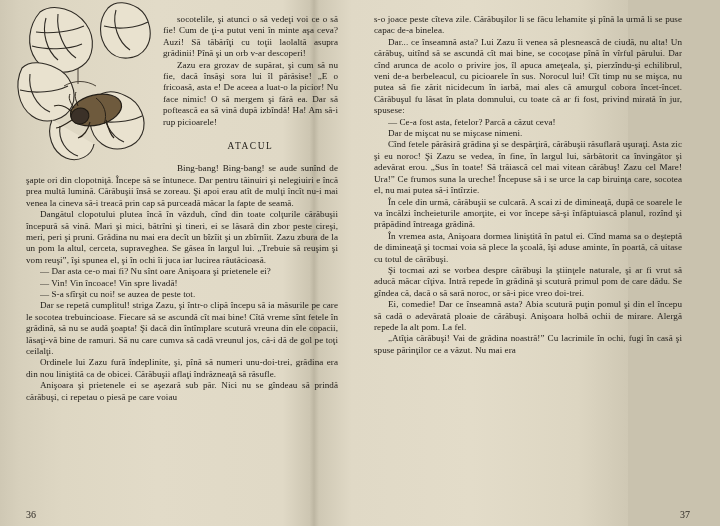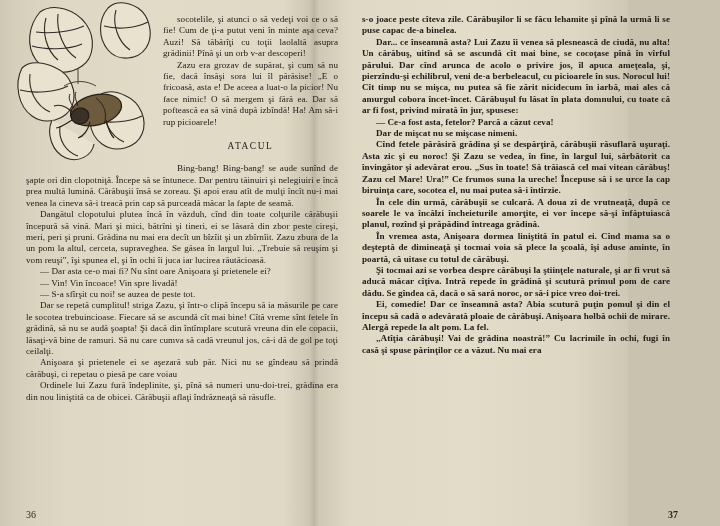--- a/index.html
+++ b/index.html
@@ -11,21 +11,21 @@
   .spread{
     position:relative;width:628px;height:526px;
     background:
       linear-gradient(90deg,#cfc8b4 0%,#d7d0bc 3%,#ded7c3 10%,#e2dbc8 25%,#e0d9c6 45%,#cdc6b2 49.3%,#bdb6a2 50%,#cfc8b4 50.8%,#e0d9c6 56%,#e3dcc9 75%,#ddd6c2 92%,#cfc8b4 100%);
   }
   .page{
     position:absolute;top:0;bottom:0;
     box-sizing:border-box;
   }
   .page.left{left:0;width:360px;padding:14px 22px 24px 26px;}
-  .page.right{left:340px;width:360px;padding:14px 30px 24px 22px;font-weight:bold;}
+  .page.right{left:352px;width:360px;padding:14px 30px 24px 22px;}
   .col{
     font-size:9.1px;
     line-height:11.4px;
     text-align:justify;
     color:#23201c;
     letter-spacing:0.05px;
     -webkit-hyphens:none;
   }
   .col p{margin:0;text-indent:14px;}
   .col p.noindent{text-indent:0;}
@@ -108,34 +108,34 @@
       <p>Zazu era grozav de supărat, şi cum să nu fie, dacă însăşi sora lui îl părăsise! „E o fricoasă, asta e! De aceea a luat-o la picior! Nu face nimic! O să mergem şi fără ea. Dar să poftească ea să vină după izbîndă! Ha! Am să-i rup pi­cioarele!</p>
 
       <div class="sect-title">ATACUL</div>
 
       <p>Bing-bang! Bing-bang! se aude sunînd de şapte ori din clopotniţă. Începe să se întunece. Dar pentru tăinuiri şi ne­legiuiri e încă prea multă lumină. Cărăbuşii însă se zoreau. Şi apoi erau atît de mulţi încît nu-i mai venea la cineva să-i treacă prin cap să purceadă măcar la fapte de seamă.</p>
       <p>Dangătul clopotului plutea încă în văzduh, cînd din toate colţurile cărăbuşii începură să vină. Mari şi mici, bătrîni şi tineri, ei se lăsară din zbor peste cireşi, meri, peri şi pruni. Grădina nu mai era decît un bîzîit şi un zbîrnîit. Zazu zbura de la un pom la altul, cerceta, supraveghea. Se găsea în largul lui. „Trebuie să reuşim şi vom reuşi”, îşi spunea el, şi în ochi îi juca iar lucirea răutăcioasă.</p>
       <p>— Dar asta ce-o mai fi? Nu sînt oare Anişoara şi prie­tenele ei?</p>
       <p class="dash">— Vin! Vin încoace! Vin spre livadă!</p>
       <p class="dash">— S-a sfîrşit cu noi! se auzea de peste tot.</p>
       <p>Dar se repetă cumplitul! striga Zazu, şi într-o clipă începu să ia măsurile pe care le socotea trebuincioase. Fiecare să se ascundă cît mai bine! Cîtă vreme sînt fetele în grădină, să nu se audă şoapta! Şi dacă din întîmplare scutură vreuna din ele copacii, lăsaţi-vă bine de ramuri. Să nu care cumva să cadă vreunul jos, că-i dă de gol pe toţi ceilalţi.</p>
+      <p>Ordinele lui Zazu fură îndeplinite, şi, pînă să numeri unu-doi-trei, grădina era din nou liniştită ca de obicei. Cărăbuşii aflaţi îndrăzneaţă să răsufle.</p>
       <p>Anişoara şi prietenele ei se aşezară sub păr. Nici nu se gîndeau să prindă cărăbuşi, ci repetau o piesă pe care voiau</p>
-      <p>Ordinele lui Zazu fură îndeplinite, şi, pînă să numeri unu-doi-trei, grădina era din nou liniştită ca de obicei. Cărăbuşii aflaţi îndrăzneaţă să răsufle.</p>
     </div>
     <div class="folio l">36</div>
   </div>
 
   <div class="page right">
     <div class="col">
       <p class="noindent">s-o joace peste cîteva zile. Cărăbuşilor li se făcu lehamite şi pînă la urmă li se puse capac de-a binelea.</p>
       <p>Dar... ce înseamnă asta? Lui Zazu îi venea să plesnească de ciudă, nu alta! Un cărăbuş, uitînd să se ascundă cît mai bine, se cocoţase pînă în vîrful părului. Dar cînd arunca de acolo o privire jos, îl apuca ameţeala, şi, pierzîndu-şi echili­brul, veni de-a berbeleacul, cu picioarele în sus. Norocul lui! Cît timp nu se mişca, nu putea să fie zărit nicidecum în iarbă, mai ales că amurgul cobora încet-încet. Cărăbuşul fu lăsat în plata domnului, cu toate că ar fi fost, privind mirată în jur, spusese:</p>
       <p class="dash">— Ce-a fost asta, fetelor? Parcă a căzut ceva!</p>
       <p>Dar de mişcat nu se mişcase nimeni.</p>
       <p>Cînd fetele părăsiră grădina şi se despărţiră, cărăbuşii răsuflară uşuraţi. Asta zic şi eu noroc! Şi Zazu se vedea, în fine, în largul lui, sărbătorit ca învingător şi adevărat erou. „Sus în toate! Să trăiască cel mai vitean cărăbuş! Zazu cel Mare! Ura!” Ce frumos suna la ureche! Începuse să i se urce la cap biruinţa care, socotea el, nu mai putea să-i întîrzie.</p>
-      <p>În cele din urmă, cărăbuşii se culcară. A doua zi de vrut­neaţă, după ce soarele le va încălzi încheieturile amorţite, ei vor începe să-şi înfăptuiască planul, rozînd şi prăpădind în­treaga grădină.</p>
+      <p>În cele din urmă, cărăbuşii se culcară. A scai zi de dimi­neaţă, după ce soarele le va încălzi încheieturile amorţite, ei vor începe să-şi înfăptuiască planul, rozînd şi prăpădind în­treaga grădină.</p>
       <p>În vremea asta, Anişoara dormea liniştită în patul ei. Cînd mama sa o deşteptă de dimineaţă şi tocmai voia să plece la şcoală, îşi aduse aminte, în poartă, că uitase cu totul de cărăbuşi.</p>
       <p>Şi tocmai azi se vorbea despre cărăbuşi la ştiinţele na­turale, şi ar fi vrut să aducă măcar cîţiva. Intră repede în gră­dină şi scutură primul pom de care dădu. Se gîndea că, dacă o să sară noroc, or să-i pice vreo doi-trei.</p>
       <p>Ei, comedie! Dar ce înseamnă asta? Abia scutură puţin pomul şi din el începu să cadă o adevărată ploaie de cărăbuşi. Anişoara holbă ochii de mirare. Alergă repede la alt pom. La fel.</p>
       <p>„Atîţia cărăbuşi! Vai de grădina noastră!” Cu lacrimile în ochi, fugi în casă şi spuse părinţilor ce a văzut. Nu mai era</p>
     </div>
     <div class="folio r">37</div>
   </div>
 
 </div>
 

